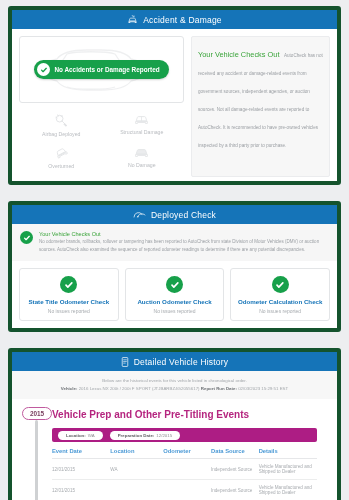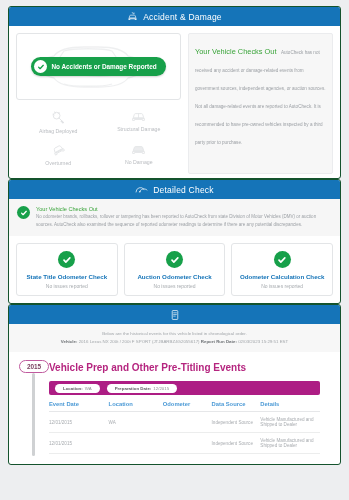--- a/index.html
+++ b/index.html
@@ -4,22 +4,22 @@
 <style>
   * { box-sizing: border-box; margin: 0; padding: 0; }
   html, body {
     width: 349px; height: 500px;
     background: #eef0f2;
     font-family: "Liberation Sans", sans-serif;
     overflow: hidden;
   }
   .page { width: 349px; height: 500px; padding: 6px 8px 0 8px; background:#edeef0; }
   .card {
-    background:#fff; border:1px solid #14532d; border-radius:3px;
-    margin-bottom:0; overflow:hidden;
+    background:#fff; border:4px solid #14532d; border-radius:3px;
+    margin-bottom:16px; overflow:hidden;
   }
   .sec-head {
     background:#1574b8; color:#fff; height:19px;
     display:flex; align-items:center; justify-content:center; gap:5px;
   }
   .sec-head .ttl { font-size:8.5px; letter-spacing:.2px; }
   .sec-head svg { display:block; }
 
   
   .ad-body { display:flex; padding:7px 7px 4px 7px; gap:7px; }
@@ -180,21 +180,21 @@
 
   <div class="card">
     <div class="sec-head">
       <span>
         <svg width="13" height="9" viewBox="0 0 26 16">
             <path d="M2 13a9 9 0 0 1 16-5.5" fill="none" stroke="#fff" stroke-width="1.4" stroke-linecap="round"></path>
             <path d="M9 13a9 9 0 0 1 15-4" fill="none" stroke="#fff" stroke-width="1.4" stroke-linecap="round"></path>
             <circle cx="10" cy="12.4" r="1.3" fill="#fff"></circle>
           </svg>
       </span>
-      <span class="ttl">Detailed Check</span>
+      <span class="ttl">Deployed Check</span>
     </div>
 
     <div class="odo-banner">
       <span class="cgreen">
         <svg width="8" height="8" viewBox="0 0 12 12">
             <path d="M2.4 6.2l2.2 2.3 4.8-5" stroke="#fff" stroke-width="2" fill="none" stroke-linecap="round" stroke-linejoin="round"></path>
           </svg>
       </span>
       <div>
         <div class="vco">Your Vehicle Checks Out</div>
@@ -234,20 +234,21 @@
   </div>
 
   <div class="card">
     <div class="sec-head">
       <span>
         <svg width="8" height="10" viewBox="0 0 14 18">
             <rect x="2" y="1" width="10" height="16" rx="1.4" fill="none" stroke="#fff" stroke-width="1.3"></rect>
             <path d="M4.5 5h5M4.5 8h5M4.5 11h3" stroke="#fff" stroke-width="1.1" stroke-linecap="round"></path>
           </svg>
       </span>
+      <span class="ttl">Detailed Vehicle History</span>
     </div>
 
     <div class="dvh-note">
       <div class="l1">Below are the historical events for this vehicle listed in chronological order.</div>
       <div class="l2">
         <b>Vehicle:</b>
         <span>2016 Lexus NX 200t / 200t F SPORT (JTJBARBZ4G2055617)</span>
         <b>Report Run Date:</b>
         <span>02/03/2023 15:29:51 EST</span>
       </div>

